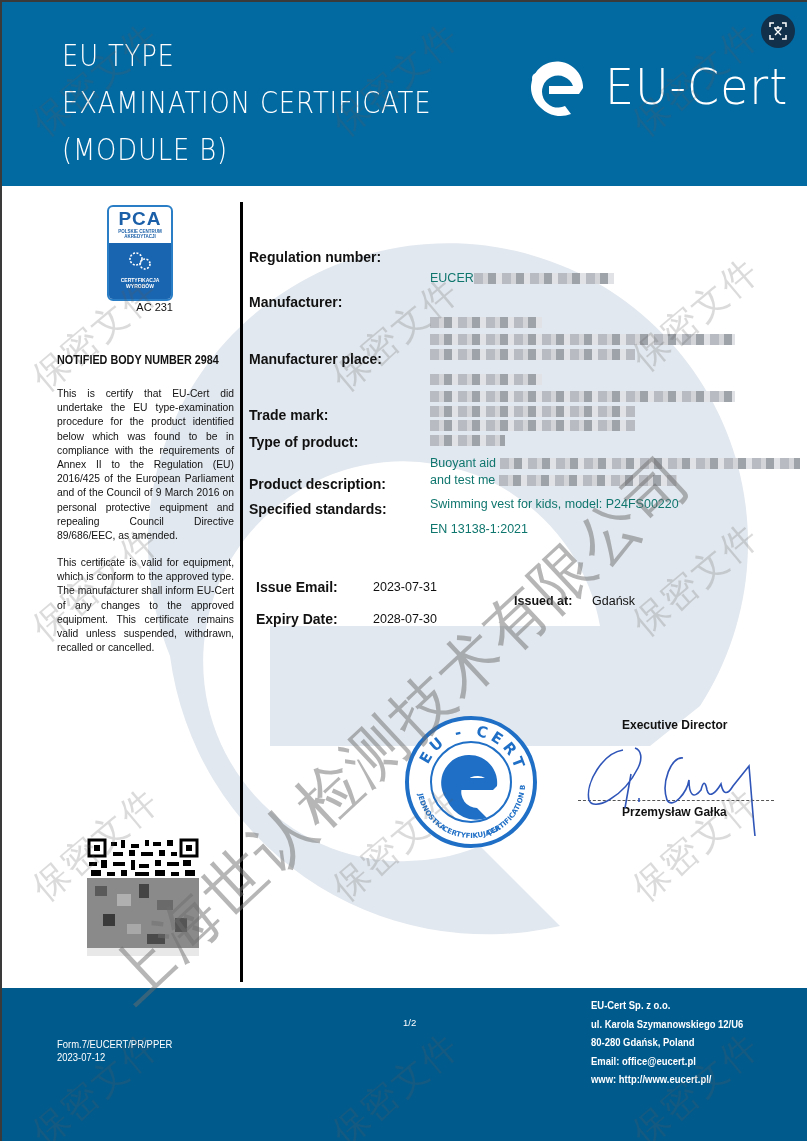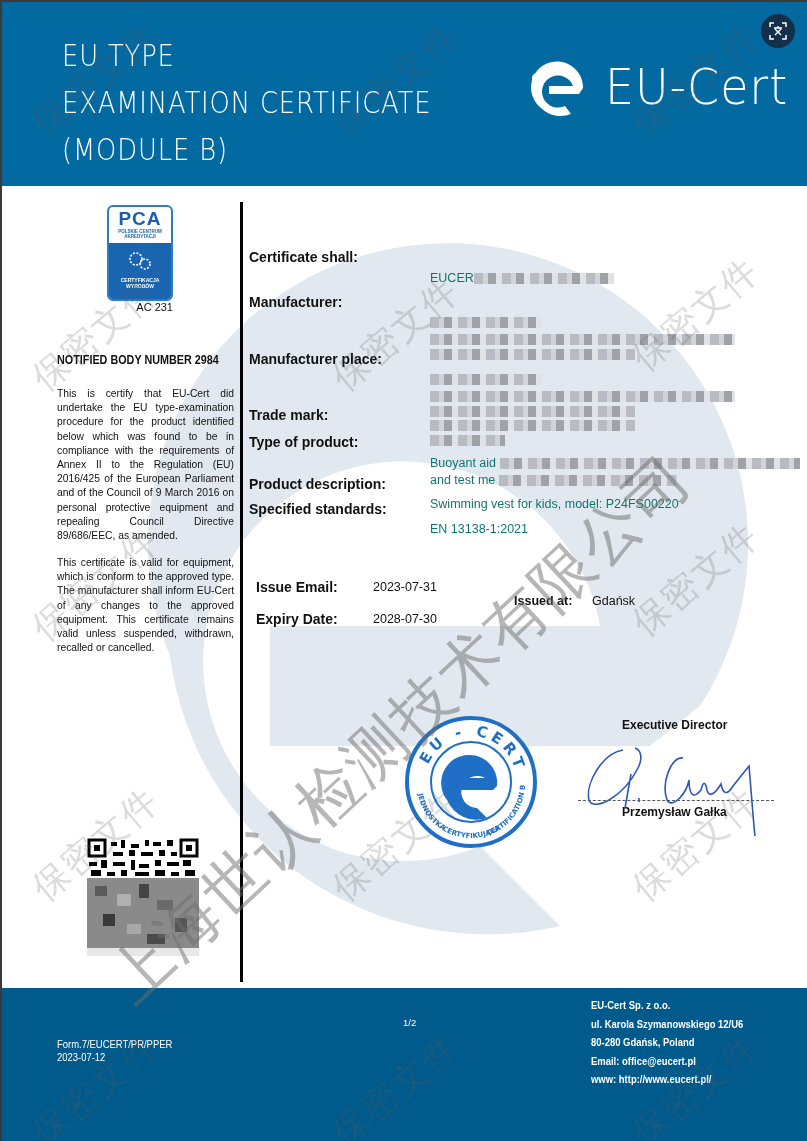--- a/index.html
+++ b/index.html
@@ -126,21 +126,21 @@
   <rect x="30" y="56" width="14" height="12" fill="#b0b0b0"></rect>
   <rect x="52" y="46" width="10" height="14" fill="#444"></rect>
   <rect x="70" y="62" width="16" height="10" fill="#6a6a6a"></rect>
   <rect x="16" y="76" width="12" height="12" fill="#3a3a3a"></rect>
   <rect x="40" y="86" width="14" height="10" fill="#a8a8a8"></rect>
   <rect x="88" y="80" width="12" height="14" fill="#555"></rect>
   <rect x="60" y="96" width="18" height="10" fill="#4a4a4a"></rect>
   <rect x="0" y="110" width="112" height="8" fill="#e8e8e8"></rect>
 </svg>
 
-<div class="field-label" style="top:249px">Certificate shall:</div>
+<div class="field-label" style="top:249px">Regulation number:</div>
 <div class="field-value" style="top:251px"><span>EUCER</span><span class="blur" style="width:140px"></span></div>
 
 <div class="field-label" style="top:294px">Manufacturer:</div>
 <div class="field-value" style="top:297px">
   <span class="blur" style="width:112px;display:block;margin-bottom:6px"></span>
   <span class="blur" style="width:305px;display:block;margin-bottom:4px"></span>
   <span class="blur" style="width:205px;display:block"></span>
 </div>
 
 <div class="field-label" style="top:351px">Manufacturer place:</div>

